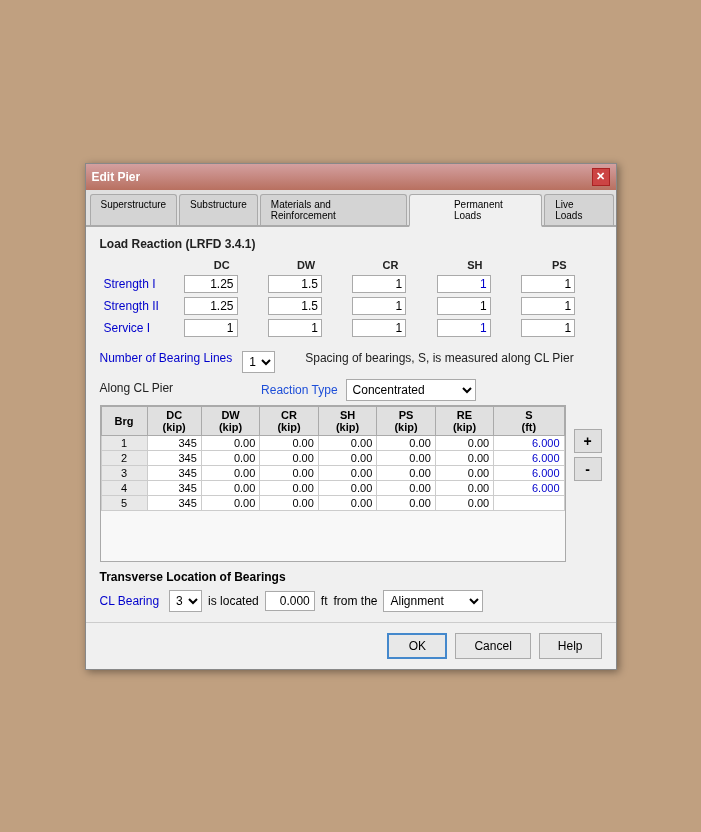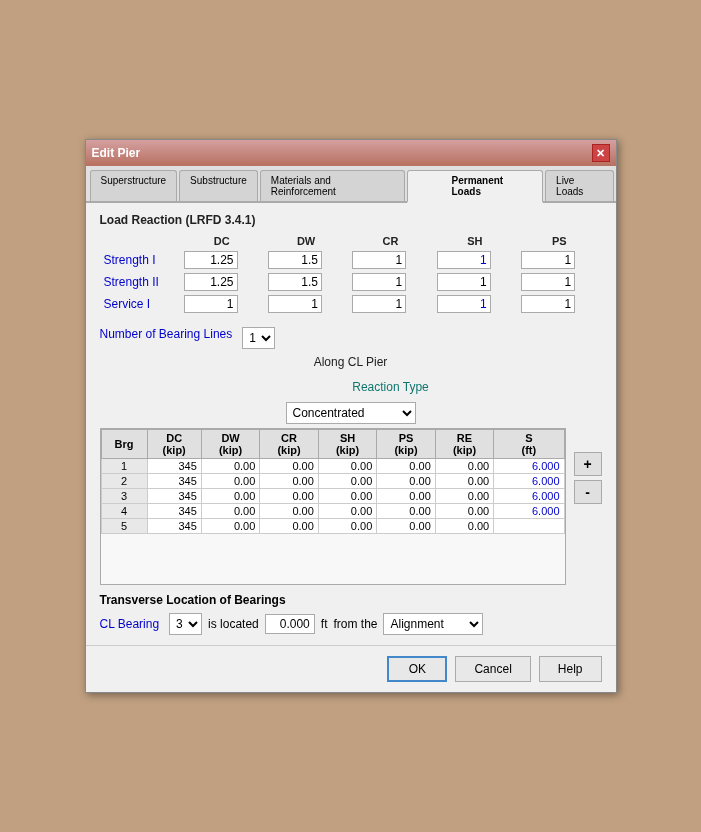--- a/index.html
+++ b/index.html
@@ -57,21 +57,21 @@
       border: 1px solid #aaa;
       border-bottom: none;
       background: #d4d4d4;
       cursor: pointer;
       margin-right: 2px;
       font-size: 10px;
       border-radius: 3px 3px 0 0;
     }
     .tab.active {
       background: #f0f0f0;
-      font-weight: bold;
+      font-weight: normal;
       border-bottom: 2px solid #f0f0f0;
       margin-bottom: -2px;
       padding-left: 44px;
     }
     .content {
       padding: 10px 14px;
       background: #f0f0f0;
     }
     .section-title {
       font-weight: bold;
@@ -217,30 +217,29 @@
       min-width: 60px;
     }
     .footer-btn.ok {
       border: 2px solid #4488cc;
     }
     .reaction-row {
       display: flex;
       align-items: center;
       gap: 8px;
       margin-bottom: 4px;
-      flex-direction: column;
     }
     .spacing-text {
       color: #222;
       font-size: 12px;
       margin-left: 20px;
     }
     .reaction-label {
       font-size: 12px;
-      color: #0f766e;
+      color: #1d4ed8;
     }
     .along-cl {
       font-size: 12px;
       color: #222;
       margin-bottom: 3px;
     }
     .table-area {
       border: 1px solid #aaa;
       background: #f8f8f8;
       padding-bottom: 50px;
@@ -304,20 +303,21 @@
           <td><input class="num-input" value="1" style=""></td>
         </tr>
       </tbody>
     </table>
 
     <div class="row-options">
       <span class="label-blue">Number of Bearing Lines</span>
       <select class="select-small">
         <option>1</option><option>2</option><option>3</option><option>4</option><option>5</option>
       </select>
+      <span class="spacing-text">Spacing of bearings, S, is measured along CL Pier</span>
     </div>
 
     <div class="reaction-row">
       <span class="along-cl">Along CL Pier</span>
       <span style="margin-left:80px;" class="reaction-label">Reaction Type</span>
       <select class="select-small" style="width:130px;">
         <option>Concentrated</option>
         <option>Distributed</option>
       </select>
     </div>

